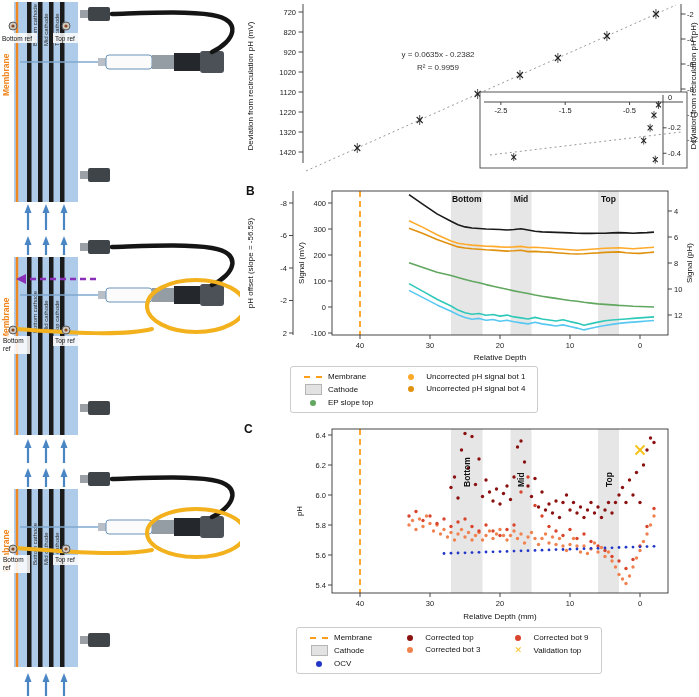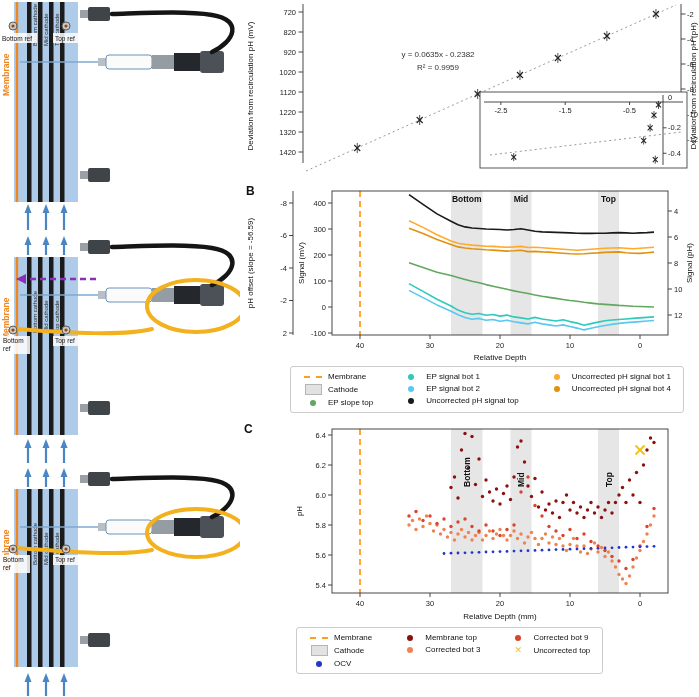--- a/index.html
+++ b/index.html
@@ -419,40 +419,20 @@
         <span class="lg-mk">
           <span class="mk-patch" style="background: rgb(226, 226, 226);"></span>
         </span>
         <span>Cathode</span>
       </div>
       <div class="lg-item">
         <span class="lg-mk">
           <span class="mk-dot" style="background: rgb(97, 167, 95);"></span>
         </span>
         <span>EP slope top</span>
-      </div>
-    </div>
-    <div class="lg-col">
-      <div class="lg-item">
-        <span class="lg-mk">
-          <span class="mk-dot" style="background: rgb(47, 201, 185);"></span>
-        </span>
-        <span>EP signal bot 1</span>
-      </div>
-      <div class="lg-item">
-        <span class="lg-mk">
-          <span class="mk-dot" style="background: rgb(87, 200, 242);"></span>
-        </span>
-        <span>EP signal bot 2</span>
-      </div>
-      <div class="lg-item">
-        <span class="lg-mk">
-          <span class="mk-dot" style="background: rgb(26, 26, 26);"></span>
-        </span>
-        <span>Uncorrected pH signal top</span>
       </div>
     </div>
     <div class="lg-col">
       <div class="lg-item">
         <span class="lg-mk">
           <span class="mk-dot" style="background: rgb(255, 170, 43);"></span>
         </span>
         <span>Uncorrected pH signal bot 1</span>
       </div>
       <div class="lg-item">
@@ -731,34 +711,34 @@
           <span class="mk-dot" style="background: rgb(34, 54, 199);"></span>
         </span>
         <span>OCV</span>
       </div>
     </div>
     <div class="lg-col">
       <div class="lg-item">
         <span class="lg-mk">
           <span class="mk-dot" style="background: rgb(139, 17, 17);"></span>
         </span>
-        <span>Membrane top</span>
+        <span>Corrected top</span>
       </div>
       <div class="lg-item">
         <span class="lg-mk">
           <span class="mk-dot" style="background: rgb(240, 130, 79);"></span>
         </span>
         <span>Corrected bot 3</span>
       </div>
     </div>
     <div class="lg-col">
       <div class="lg-item">
         <span class="lg-mk">
           <span class="mk-dot" style="background: rgb(217, 68, 44);"></span>
         </span>
         <span>Corrected bot 9</span>
       </div>
       <div class="lg-item">
         <span class="lg-mk mk-x" style="color: rgb(245, 193, 26);">✕</span>
-        <span>Uncorrected top</span>
+        <span>Validation top</span>
       </div>
     </div>
   </div>
 
 </body></html>

